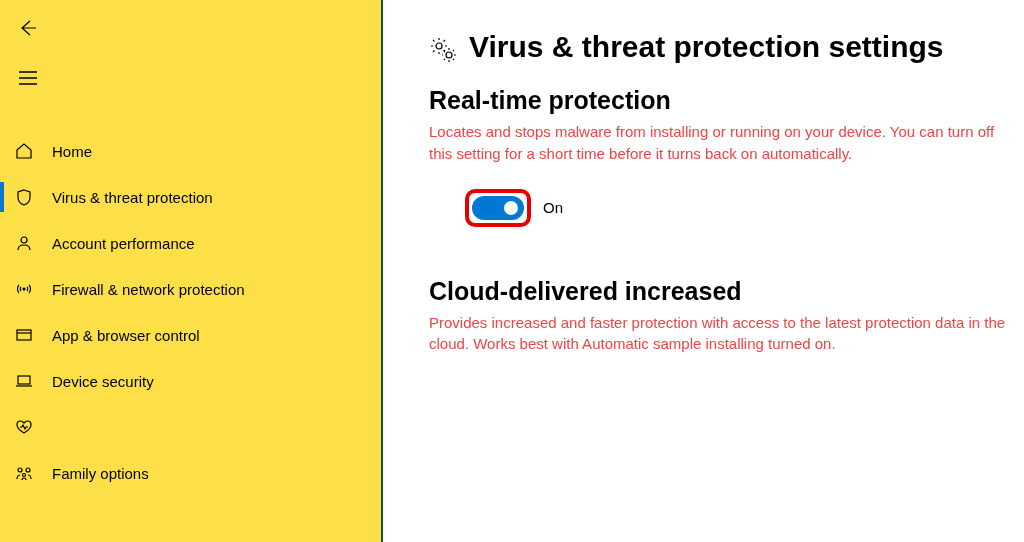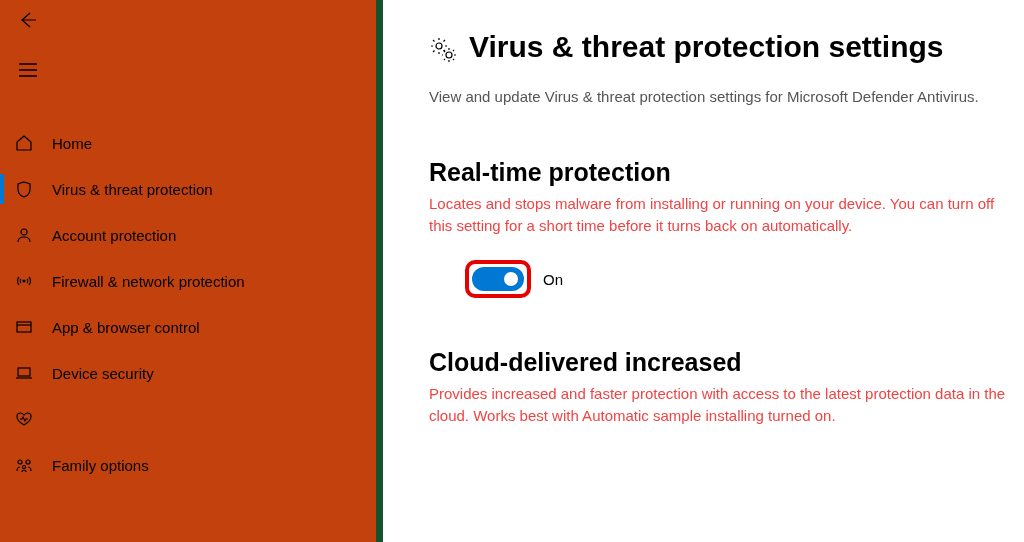--- a/index.html
+++ b/index.html
@@ -6,22 +6,23 @@
     body {
       font-family: "Segoe UI", Tahoma, sans-serif;
       background: #fff;
       width: 1024px;
       height: 542px;
       overflow: hidden;
       display: flex;
     }
     .sidebar {
       width: 383px;
-      background: #c2410c;
-      border-right: 7px solid #14532d;
+      background: #fde047;
+      padding-top: 8px;
+      border-right: 2px solid #14532d;
     }
     .back-btn {
       width: 40px;
       height: 40px;
       display: flex;
       align-items: center;
       justify-content: center;
       margin-left: 8px;
       cursor: pointer;
     }
@@ -183,21 +184,21 @@
       <span class="label">Virus &amp; threat protection</span>
     </li>
 
     <li class="nav-item">
       <span class="icon">
         <svg width="18" height="18" viewBox="0 0 18 18" stroke="#000" stroke-width="1.2" fill="none">
           <circle cx="9" cy="6" r="3"></circle>
           <path d="M3 16 C3 12 6 11 9 11 C12 11 15 12 15 16"></path>
         </svg>
       </span>
-      <span class="label">Account protection</span>
+      <span class="label">Account performance</span>
     </li>
 
     <li class="nav-item">
       <span class="icon">
         <svg width="18" height="18" viewBox="0 0 18 18" stroke="#000" stroke-width="1.2" fill="none">
           <path d="M4 5 C2 7 2 11 4 13 M14 5 C16 7 16 11 14 13 M6 7 C5 8 5 10 6 11 M12 7 C13 8 13 10 12 11"></path>
           <circle cx="9" cy="9" r="1" fill="#000"></circle>
         </svg>
       </span>
       <span class="label">Firewall &amp; network protection</span>
@@ -251,21 +252,20 @@
     <span class="hdr-icon">
       <svg width="28" height="28" viewBox="0 0 28 28" stroke="#000" stroke-width="1.2" fill="none">
         <circle cx="10" cy="10" r="3"></circle>
         <path d="M10 4 V2 M10 18 V16 M4 10 H2 M18 10 H16 M5.5 5.5 L4 4 M14.5 14.5 L16 16 M5.5 14.5 L4 16 M14.5 5.5 L16 4"></path>
         <circle cx="20" cy="19" r="3"></circle>
         <path d="M20 14 V12 M20 26 V24 M14 19 H13 M27 19 H25 M16 15 L15 14 M24 23 L25 24 M16 23 L15 24 M24 15 L25 14"></path>
       </svg>
     </span>
     <h1 class="page-title">Virus &amp; threat protection settings</h1>
   </div>
-  <p class="page-subtitle">View and update Virus &amp; threat protection settings for Microsoft Defender Antivirus.</p>
 
   <div class="section">
     <h2 class="section-title">Real-time protection</h2>
     <p class="section-desc">Locates and stops malware from installing or running on your device. You can turn off this setting for a short time before it turns back on automatically.</p>
     <div class="toggle-row">
       <span class="highlight-box">
         <span class="toggle">
           <span class="knob"></span>
         </span>
       </span>

